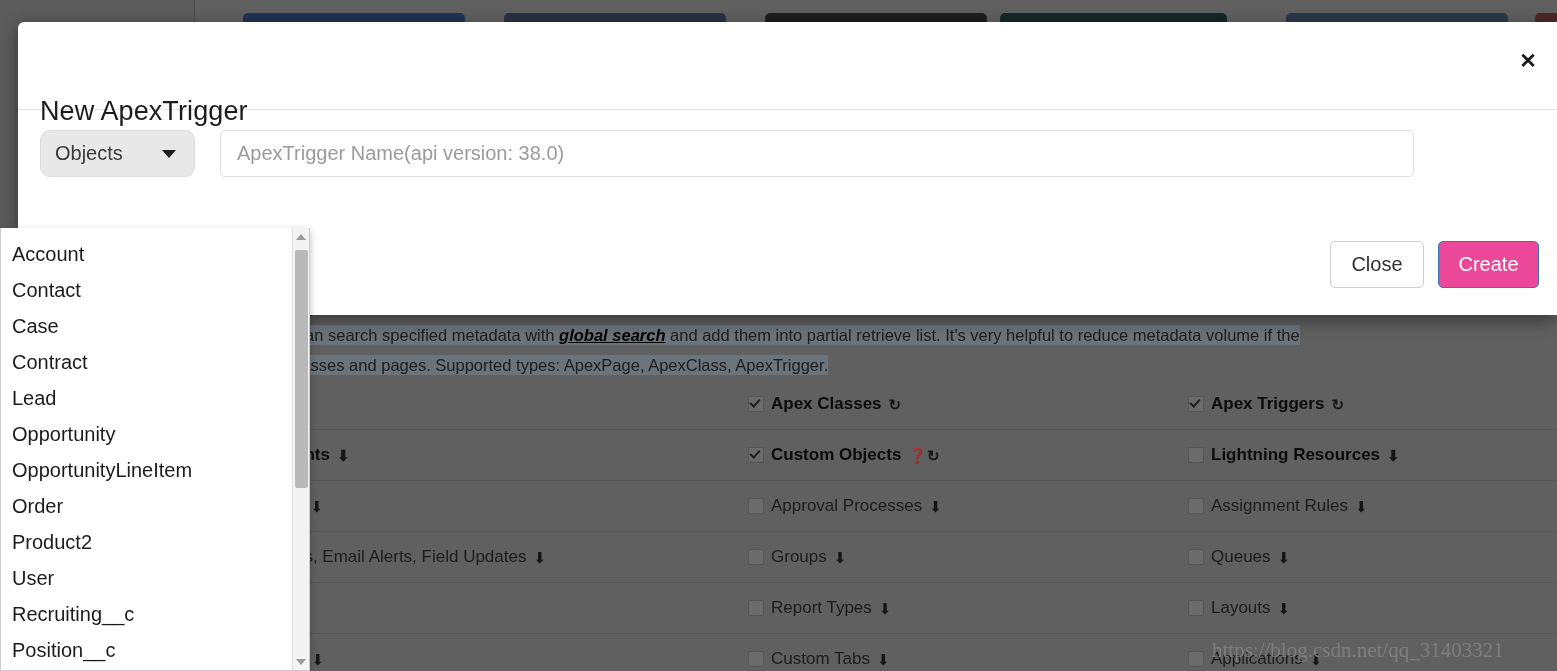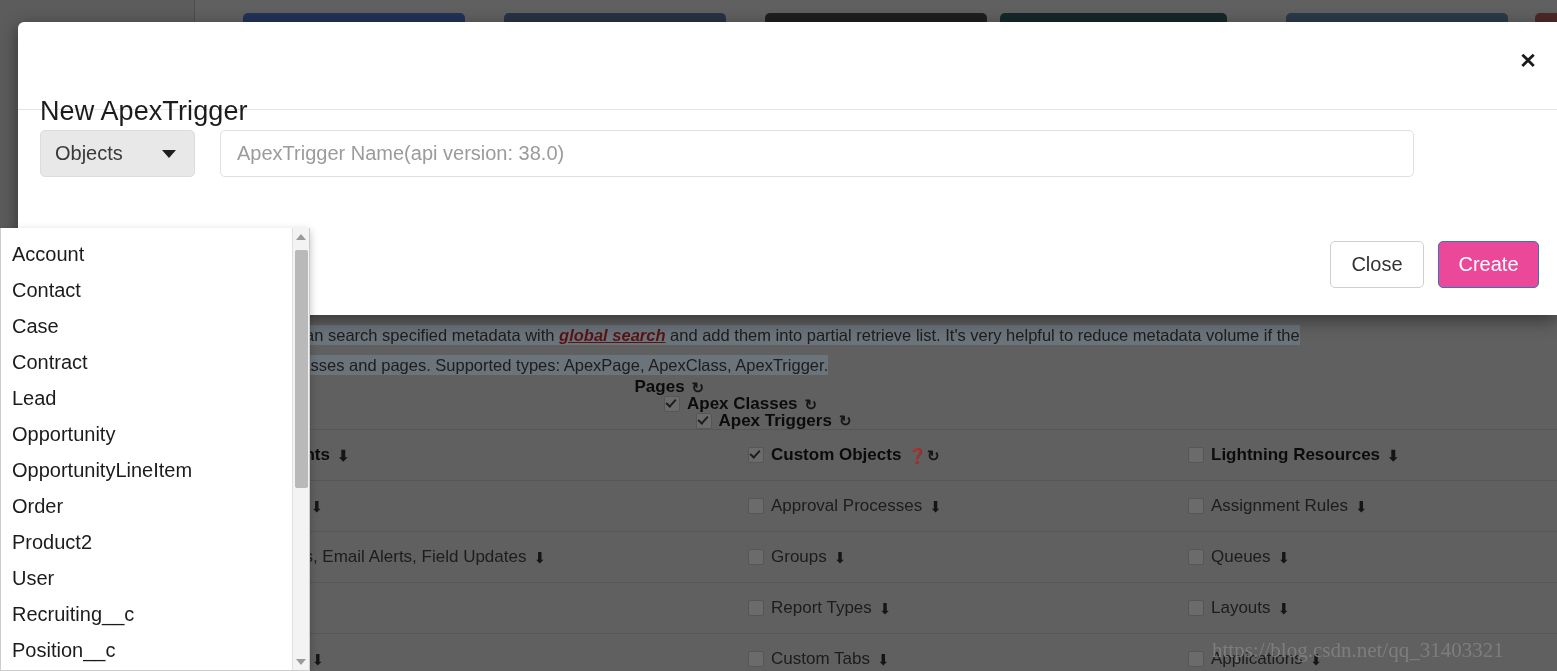--- a/index.html
+++ b/index.html
@@ -59,34 +59,34 @@
     white-space: nowrap;
     overflow: hidden;
   }
   .bg-note.l1 { top: 292px; }
   .bg-note.l2 { top: 322px; }
   .bg-note .hl { background: #9aa5b1; padding: 1px 0; }
   .bg-note .gs {
     font-style: italic;
     font-weight: bold;
     text-decoration: underline;
-    color: #7f1d1d;
+    color: #000000;
   }
 
   .bg-table {
     position: absolute;
     left: 0; right: 0; top: 351px;
   }
   .bg-row {
     display: flex;
     height: 50px;
     align-items: center;
     border-top: 1px solid #7c7c7c;
   }
-  .bg-row.first { border-top: none; flex-direction: column; }
+  .bg-row.first { border-top: none; }
   .bg-cell {
     display: flex;
     align-items: center;
     gap: 7px;
     font-size: 17px;
     color: #2a2a2a;
     white-space: nowrap;
     overflow: hidden;
     padding-left: 8px;
     box-sizing: border-box;
@@ -182,21 +182,21 @@
     height: 112px;
   }
   #obj-select {
     position: absolute;
     left: 22px;
     top: 20px;
     width: 155px;
     height: 47px;
     background: #e8e8e8;
     border: 1px solid #dcdcdc;
-    border-radius: 5px;
+    border-radius: 10px;
     display: flex;
     align-items: center;
     cursor: pointer;
     box-sizing: border-box;
   }
   #obj-select-label {
     font-size: 20px;
     color: #3a3a3a;
     margin-left: 14px;
     flex: 1;

